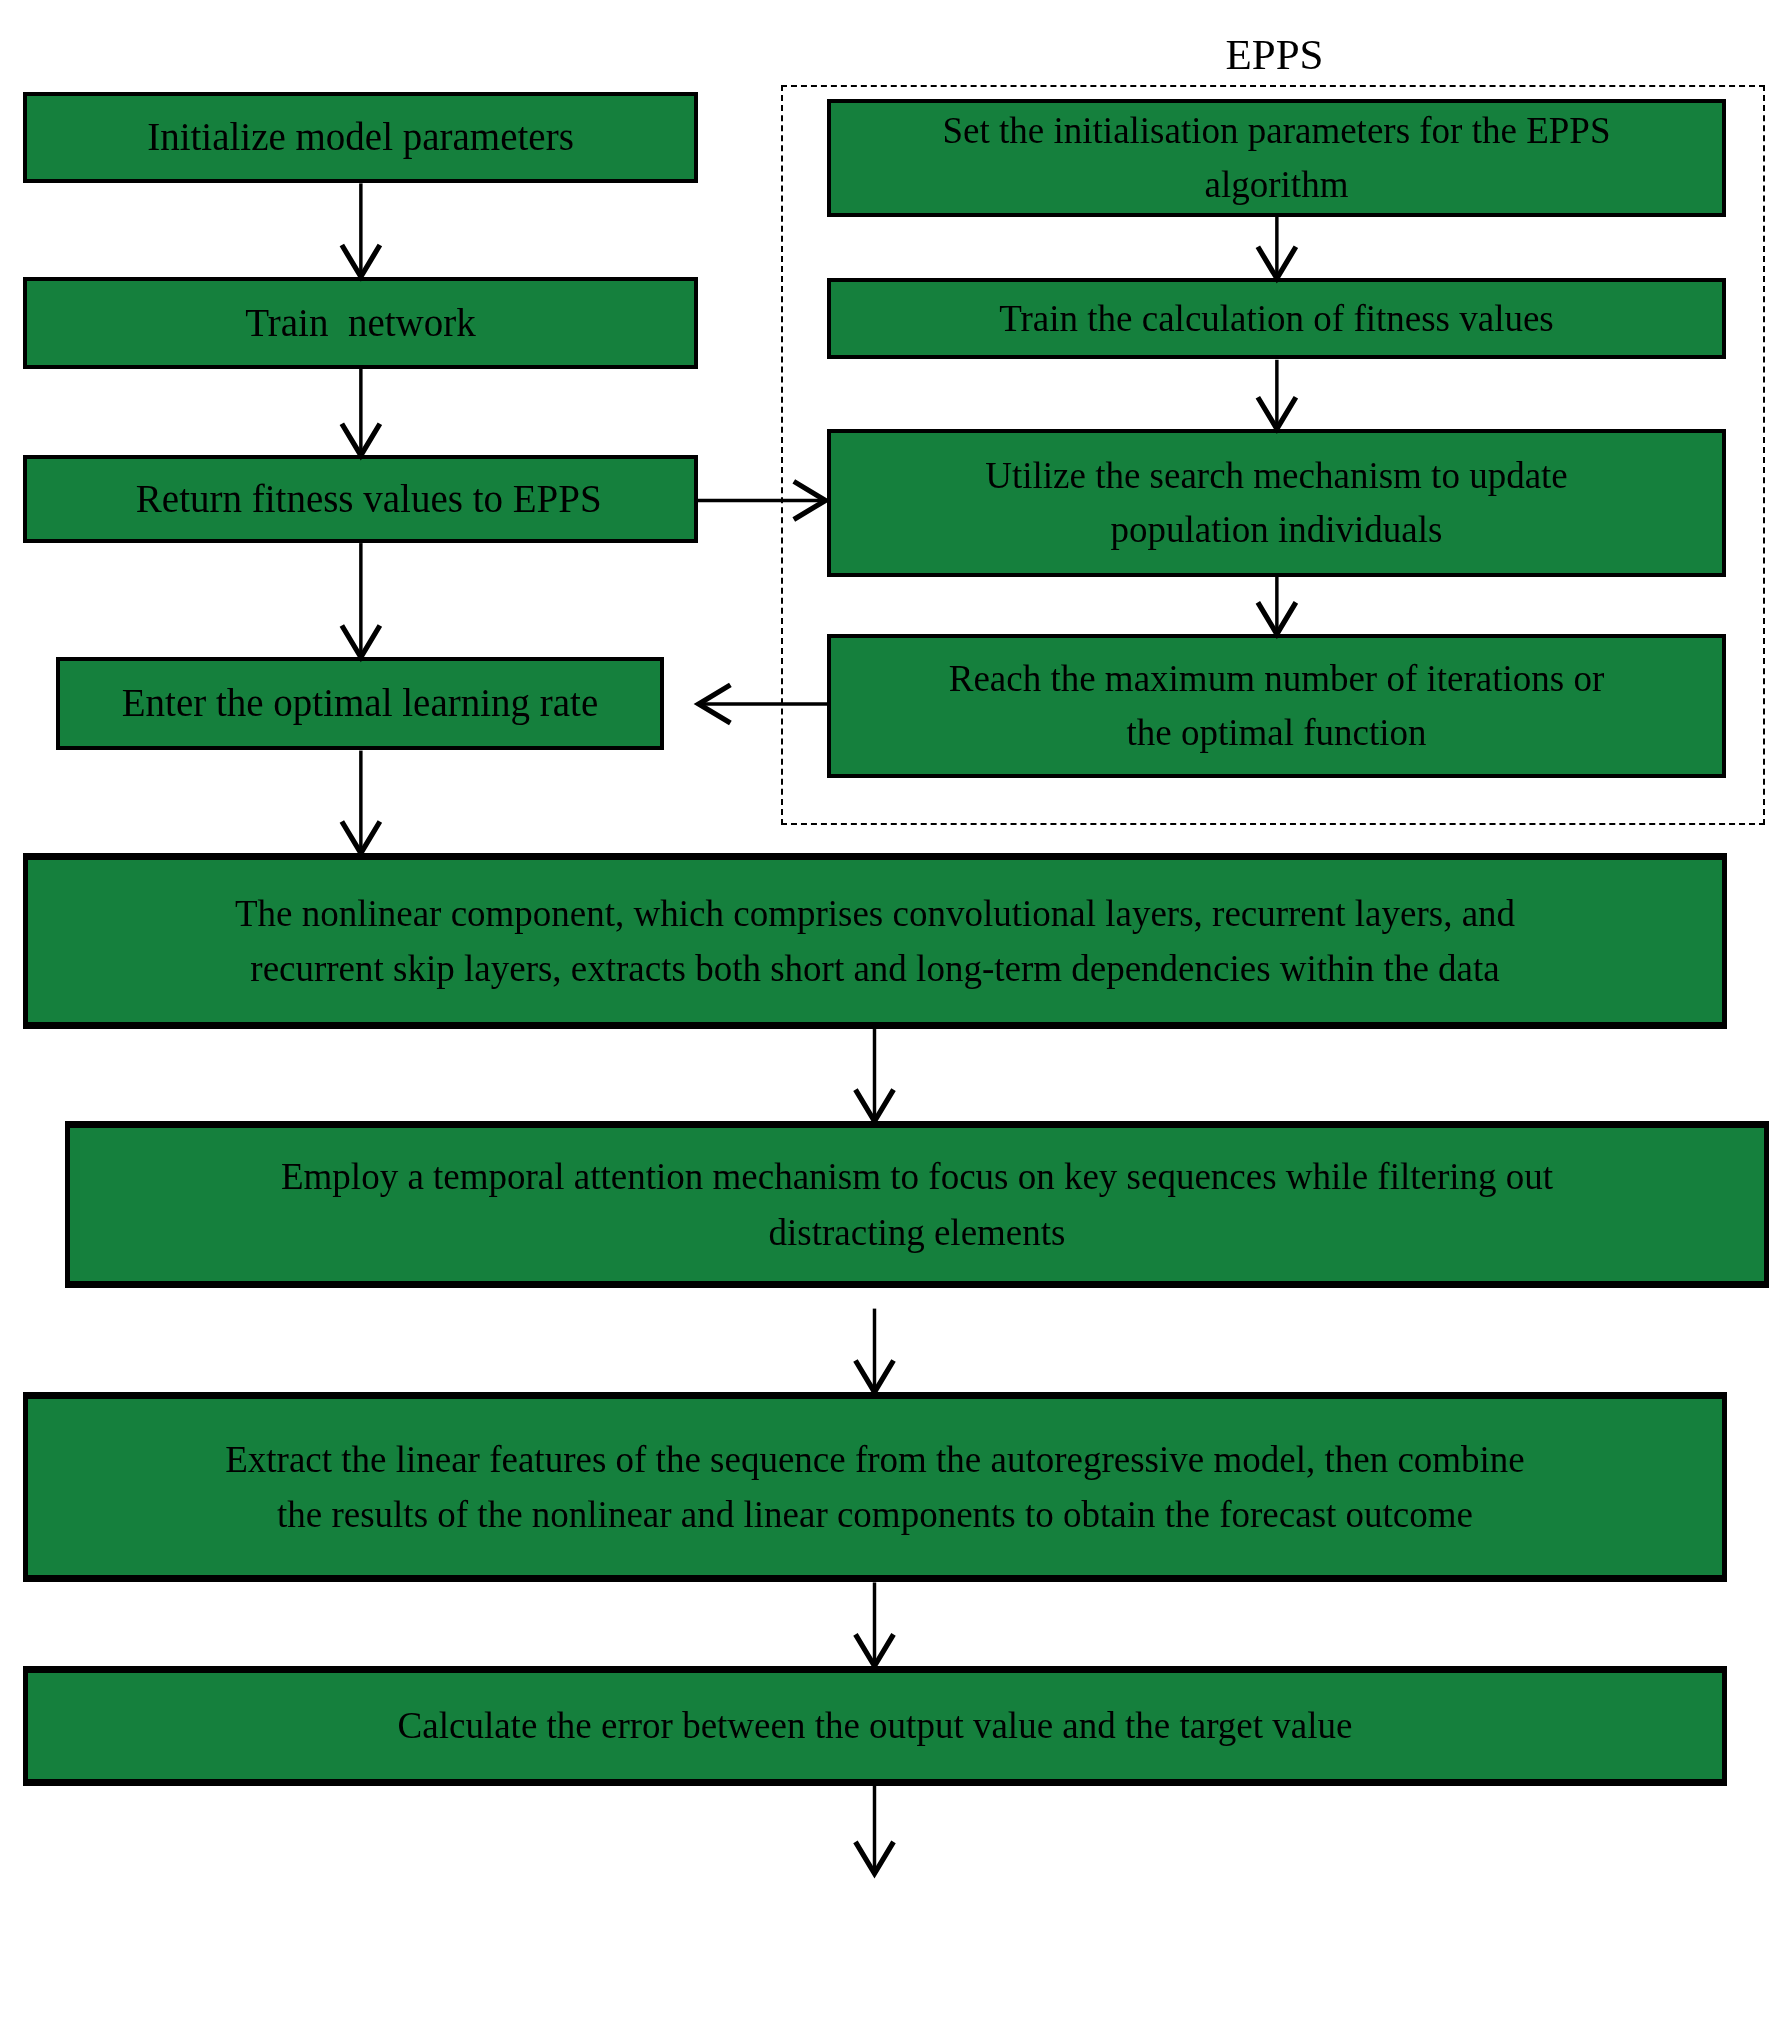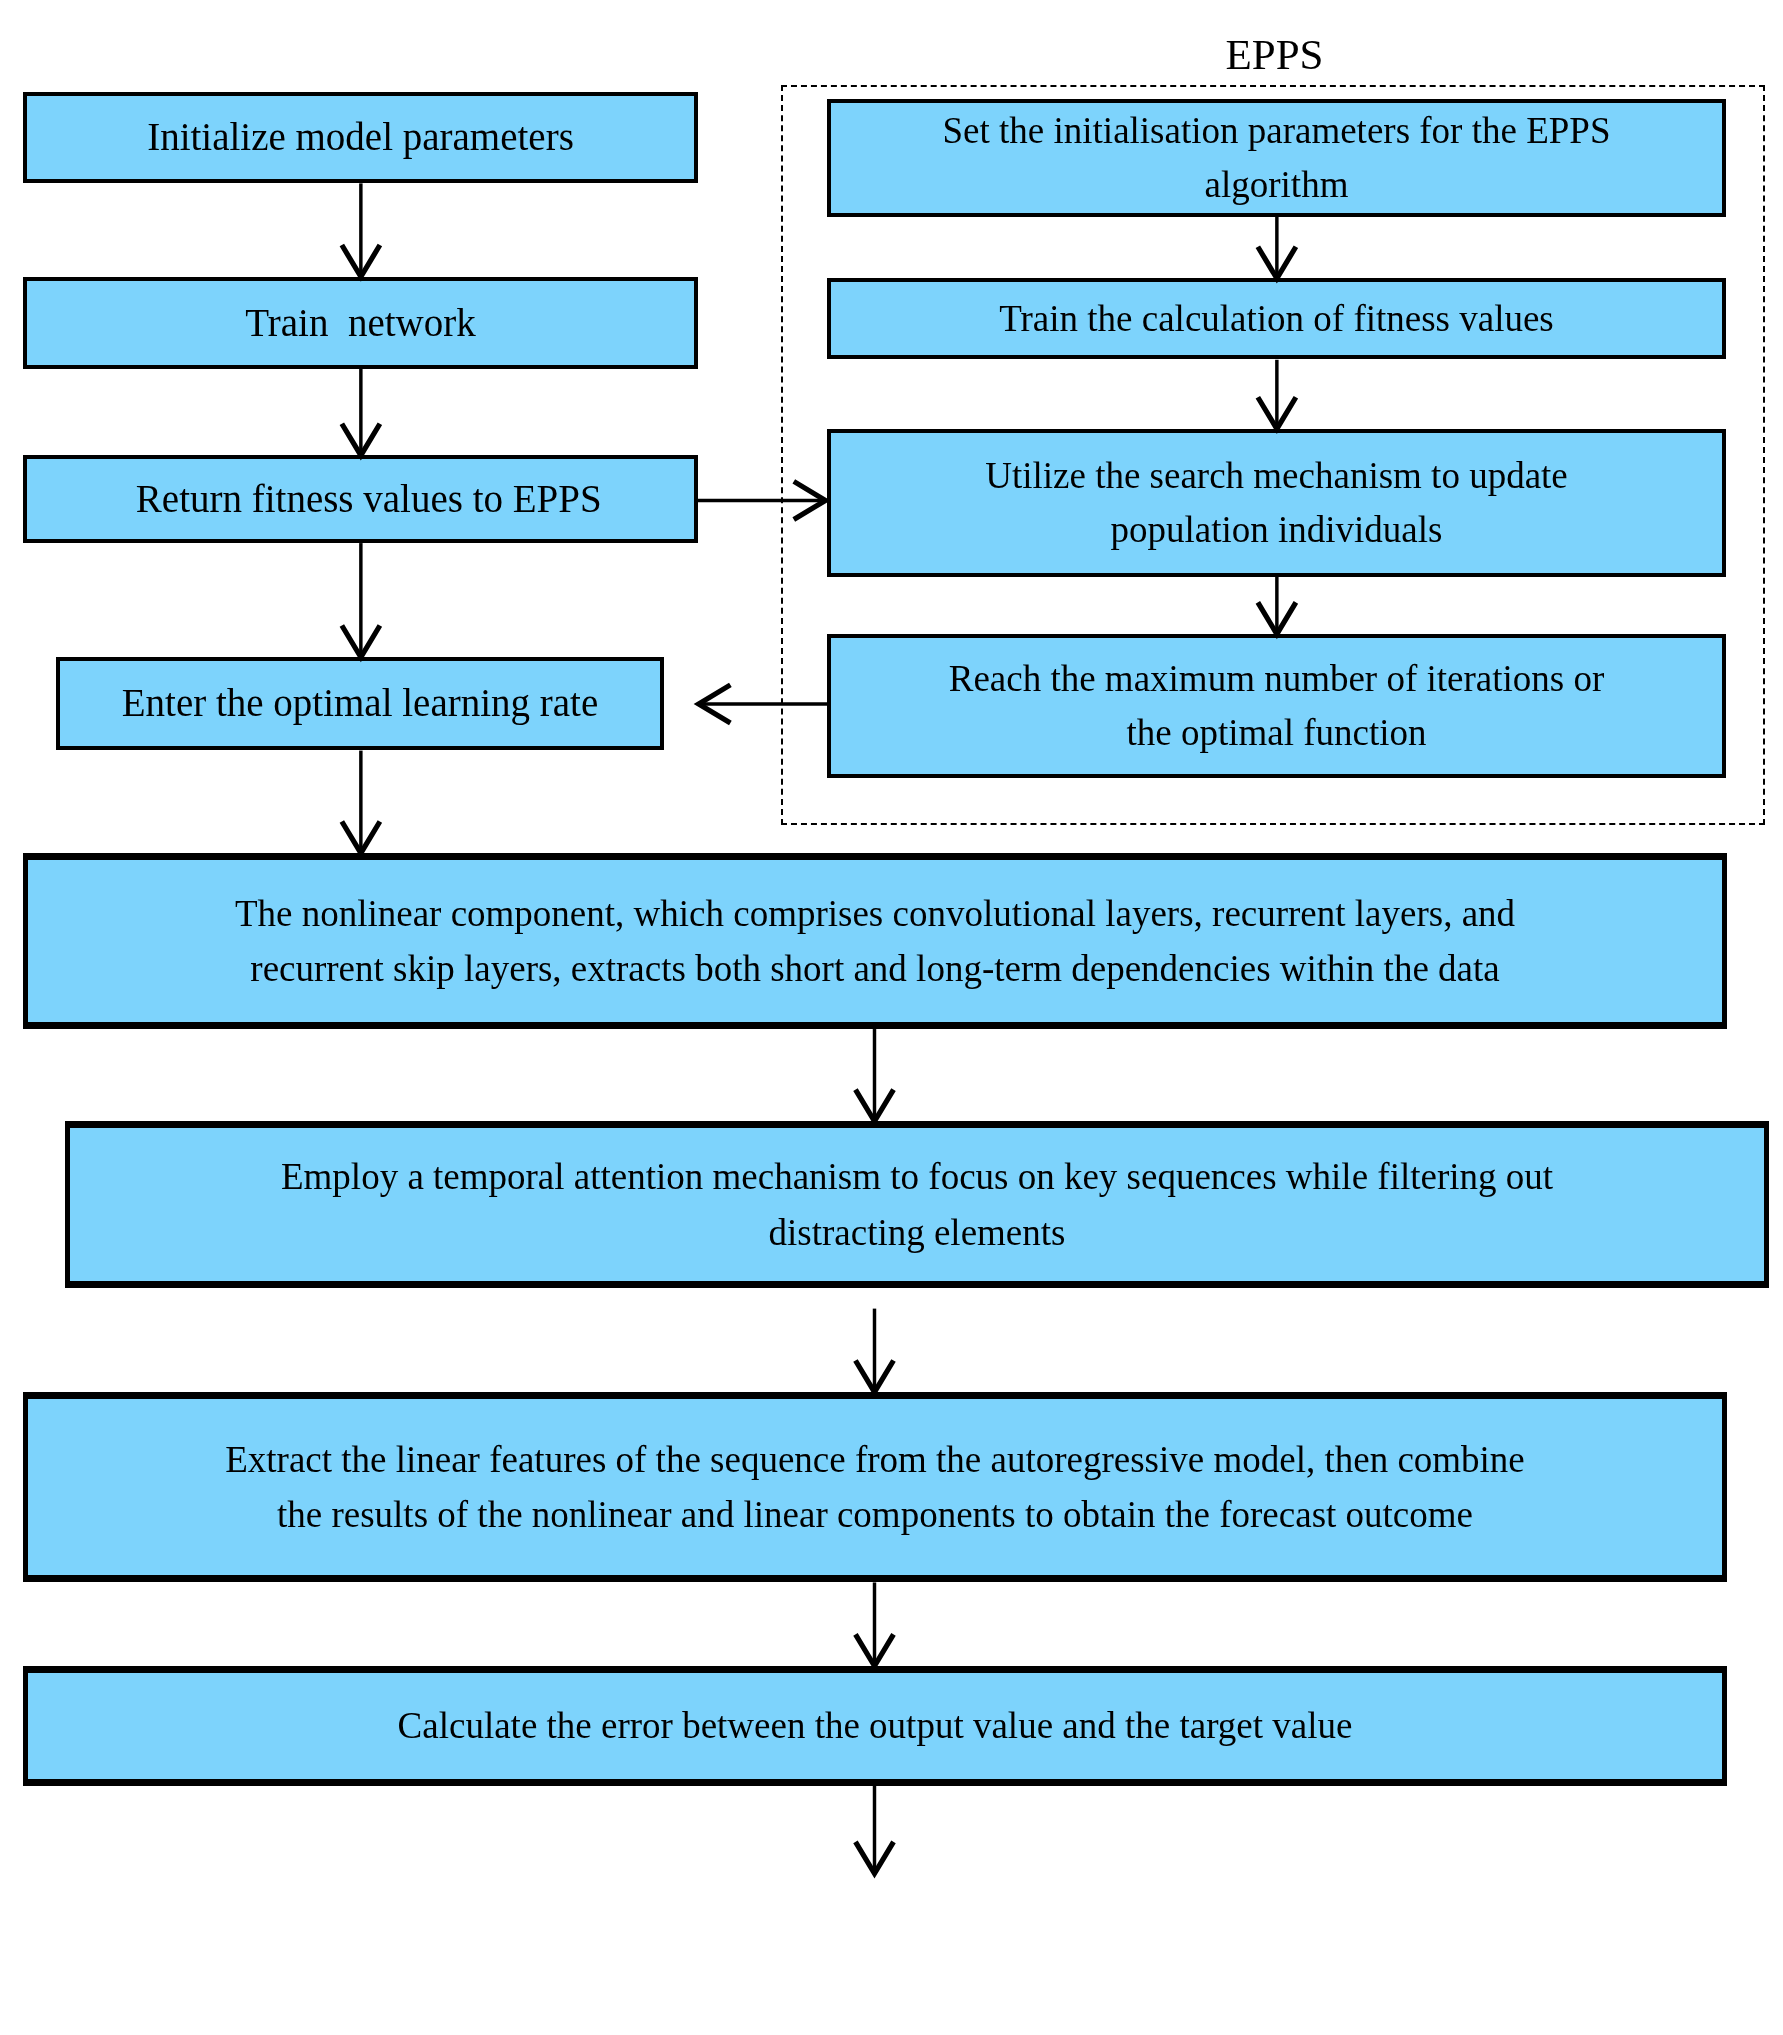--- a/index.html
+++ b/index.html
@@ -8,21 +8,21 @@
     width:1783px;
     height:2035px;
     background:#ffffff;
     font-family:"Liberation Serif","DejaVu Serif",serif;
     color:#000000;
   }
   .box{
     position:absolute;
     box-sizing:border-box;
     border:4.6px solid #000000;
-    background:#7dd3fc;
+    background:#15803d;
     display:flex;
     align-items:center;
     justify-content:center;
     text-align:center;
     white-space:pre-wrap;
     font-size:39px;
     line-height:1.45;
     padding:0 11.5px;
   }
   .wide{

